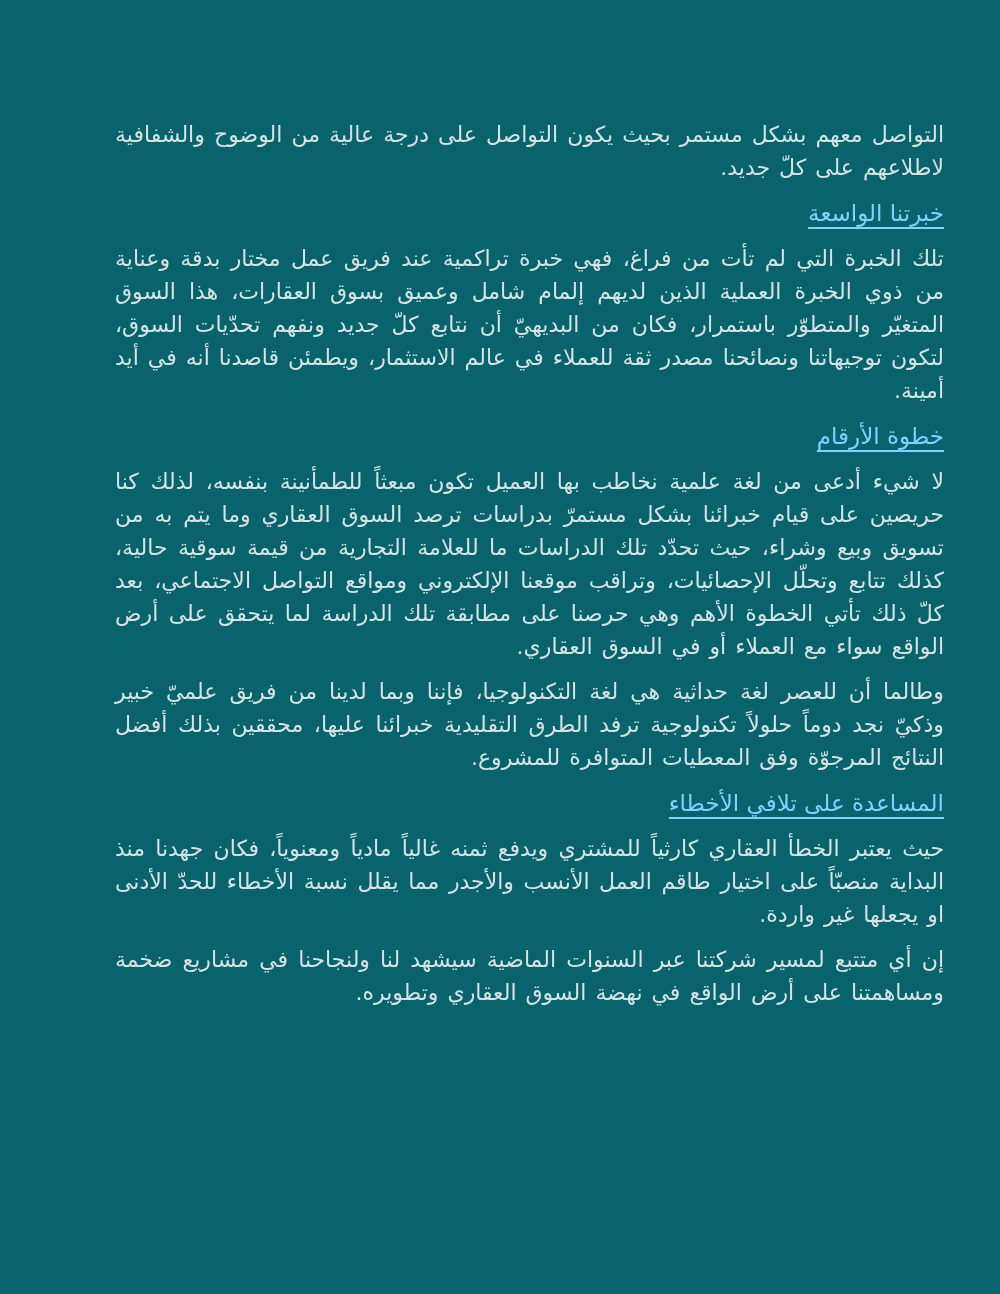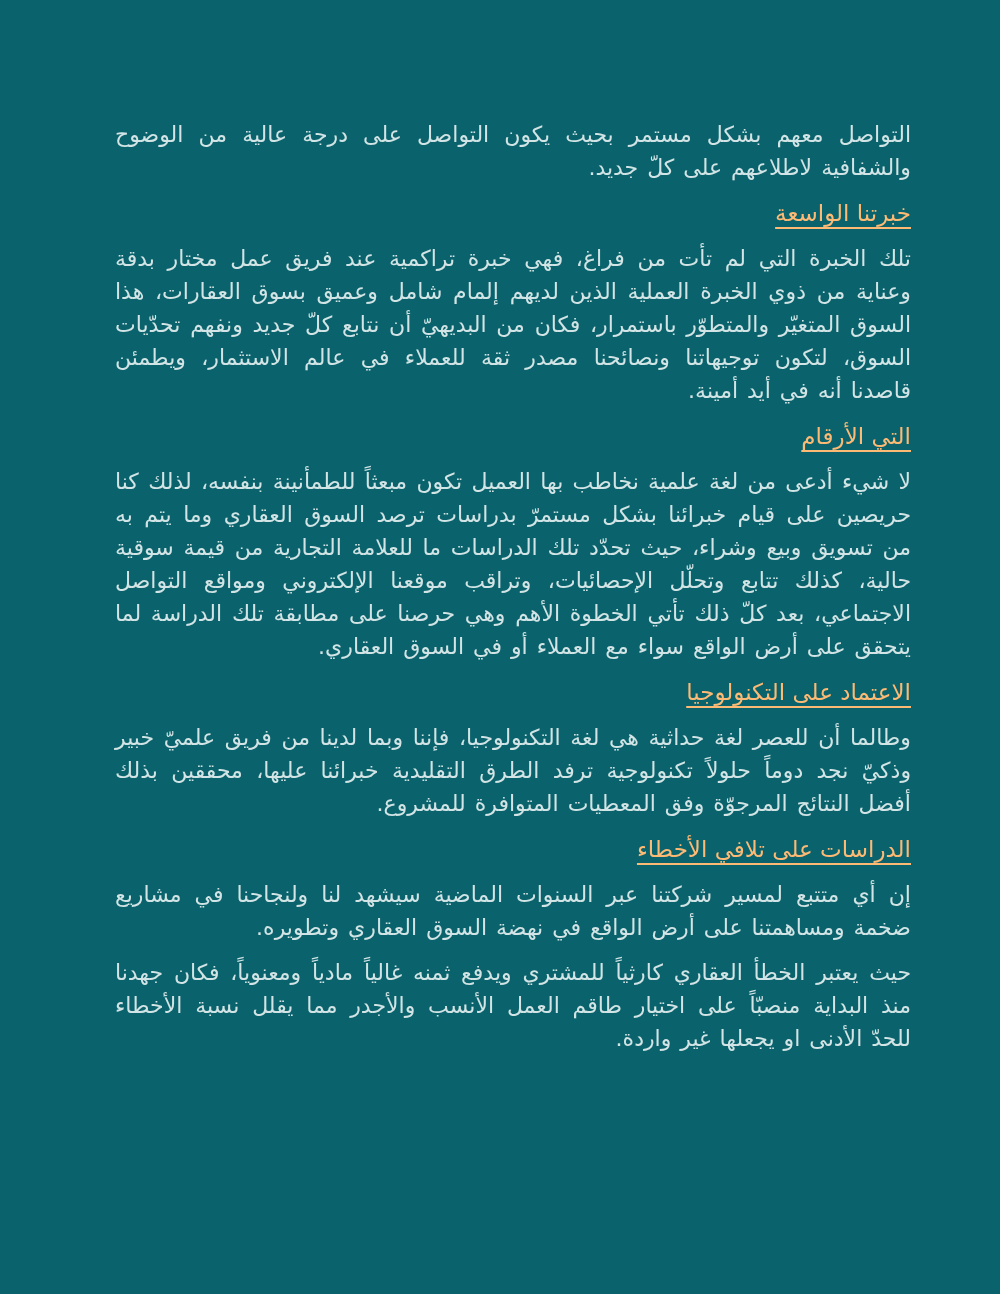--- a/index.html
+++ b/index.html
@@ -10,56 +10,55 @@
     width: 1000px;
     height: 1294px;
     background: #0a636c;
     overflow: hidden;
     font-family: "DejaVu Sans", sans-serif;
   }
   .page {
     box-sizing: border-box;
     width: 1000px;
     min-height: 1294px;
-    padding: 118px 89px 40px 115px;
+    padding: 118px 56px 40px 115px;
     direction: rtl;
   }
   .para {
     margin: 0 0 12px 0;
     font-size: 22px;
     line-height: 33px;
     font-weight: 400;
     color: #d2e4e5;
     text-align: justify;
     text-align-last: right;
     word-spacing: 2px;
   }
   .section-heading {
     margin: 6px 0 12px 0;
     font-size: 23px;
     line-height: 34px;
     font-weight: 400;
-    color: #fdba74;
+    color: #7dd3fc;
     text-align: right;
     text-decoration: underline;
     text-decoration-thickness: 2px;
     text-underline-offset: 6px;
   }
 </style>
 </head>
 <body>
 
 <main class="page">
   <p class="para">التواصل معهم بشكل مستمر بحيث يكون التواصل على درجة عالية من الوضوح والشفافية لاطلاعهم على كلّ جديد.</p>
 
   <h2 class="section-heading">خبرتنا الواسعة</h2>
   <p class="para">تلك الخبرة التي لم تأت من فراغ، فهي خبرة تراكمية عند فريق عمل مختار بدقة وعناية من ذوي الخبرة العملية الذين لديهم إلمام شامل وعميق بسوق العقارات، هذا السوق المتغيّر والمتطوّر باستمرار، فكان من البديهيّ أن نتابع كلّ جديد ونفهم تحدّيات السوق، لتكون توجيهاتنا ونصائحنا مصدر ثقة للعملاء في عالم الاستثمار، ويطمئن قاصدنا أنه في أيد أمينة.</p>
 
-  <h2 class="section-heading">التي الأرقام</h2>
+  <h2 class="section-heading">خطوة الأرقام</h2>
   <p class="para">لا شيء أدعى من لغة علمية نخاطب بها العميل تكون مبعثاً للطمأنينة بنفسه، لذلك كنا حريصين على قيام خبرائنا بشكل مستمرّ بدراسات ترصد السوق العقاري وما يتم به من تسويق وبيع وشراء، حيث تحدّد تلك الدراسات ما للعلامة التجارية من قيمة سوقية حالية، كذلك تتابع وتحلّل الإحصائيات، وتراقب موقعنا الإلكتروني ومواقع التواصل الاجتماعي، بعد كلّ ذلك تأتي الخطوة الأهم وهي حرصنا على مطابقة تلك الدراسة لما يتحقق على أرض الواقع سواء مع العملاء أو في السوق العقاري.</p>
 
-  <h2 class="section-heading">الاعتماد على التكنولوجيا</h2>
   <p class="para">وطالما أن للعصر لغة حداثية هي لغة التكنولوجيا، فإننا وبما لدينا من فريق علميّ خبير وذكيّ نجد دوماً حلولاً تكنولوجية ترفد الطرق التقليدية خبرائنا عليها، محققين بذلك أفضل النتائج المرجوّة وفق المعطيات المتوافرة للمشروع.</p>
 
-  <h2 class="section-heading">الدراسات على تلافي الأخطاء</h2>
+  <h2 class="section-heading">المساعدة على تلافي الأخطاء</h2>
+  <p class="para">حيث يعتبر الخطأ العقاري كارثياً للمشتري ويدفع ثمنه غالياً مادياً ومعنوياً، فكان جهدنا منذ البداية منصبّاً على اختيار طاقم العمل الأنسب والأجدر مما يقلل نسبة الأخطاء للحدّ الأدنى او يجعلها غير واردة.</p>
   <p class="para">إن أي متتبع لمسير شركتنا عبر السنوات الماضية سيشهد لنا ولنجاحنا في مشاريع ضخمة ومساهمتنا على أرض الواقع في نهضة السوق العقاري وتطويره.</p>
-  <p class="para">حيث يعتبر الخطأ العقاري كارثياً للمشتري ويدفع ثمنه غالياً مادياً ومعنوياً، فكان جهدنا منذ البداية منصبّاً على اختيار طاقم العمل الأنسب والأجدر مما يقلل نسبة الأخطاء للحدّ الأدنى او يجعلها غير واردة.</p>
 </main>
 
 </body></html>

